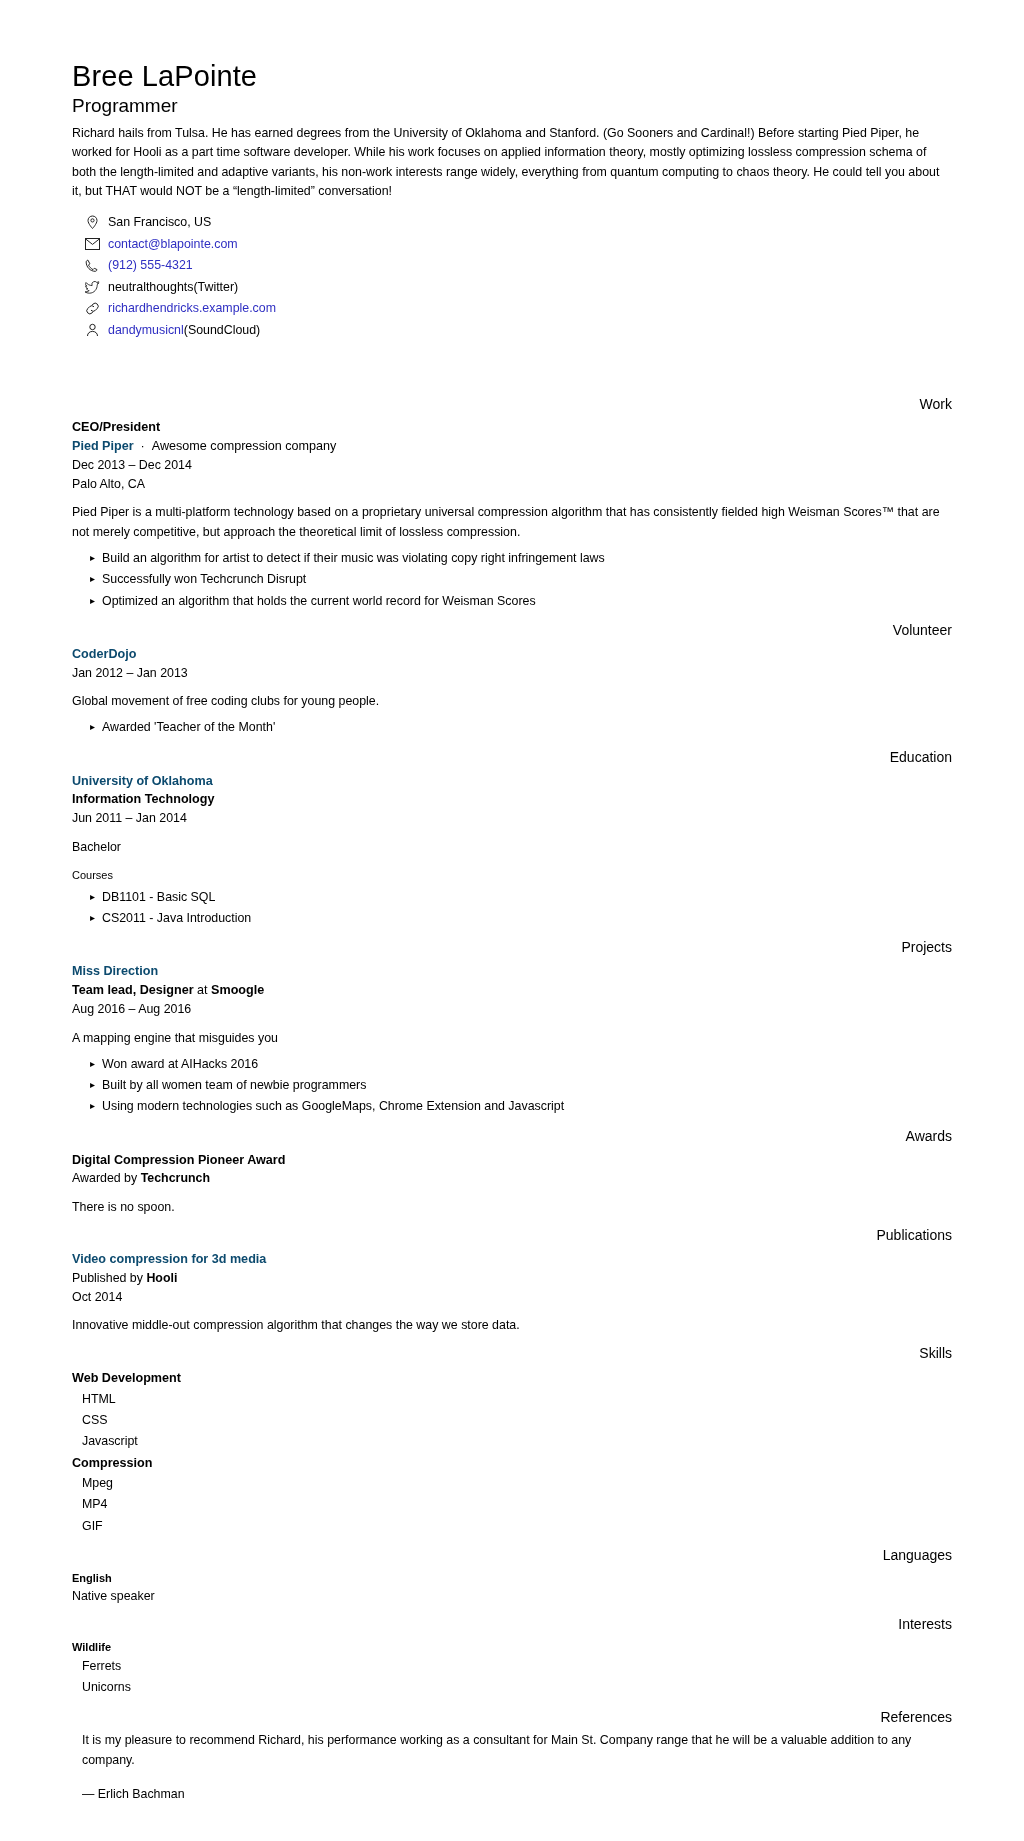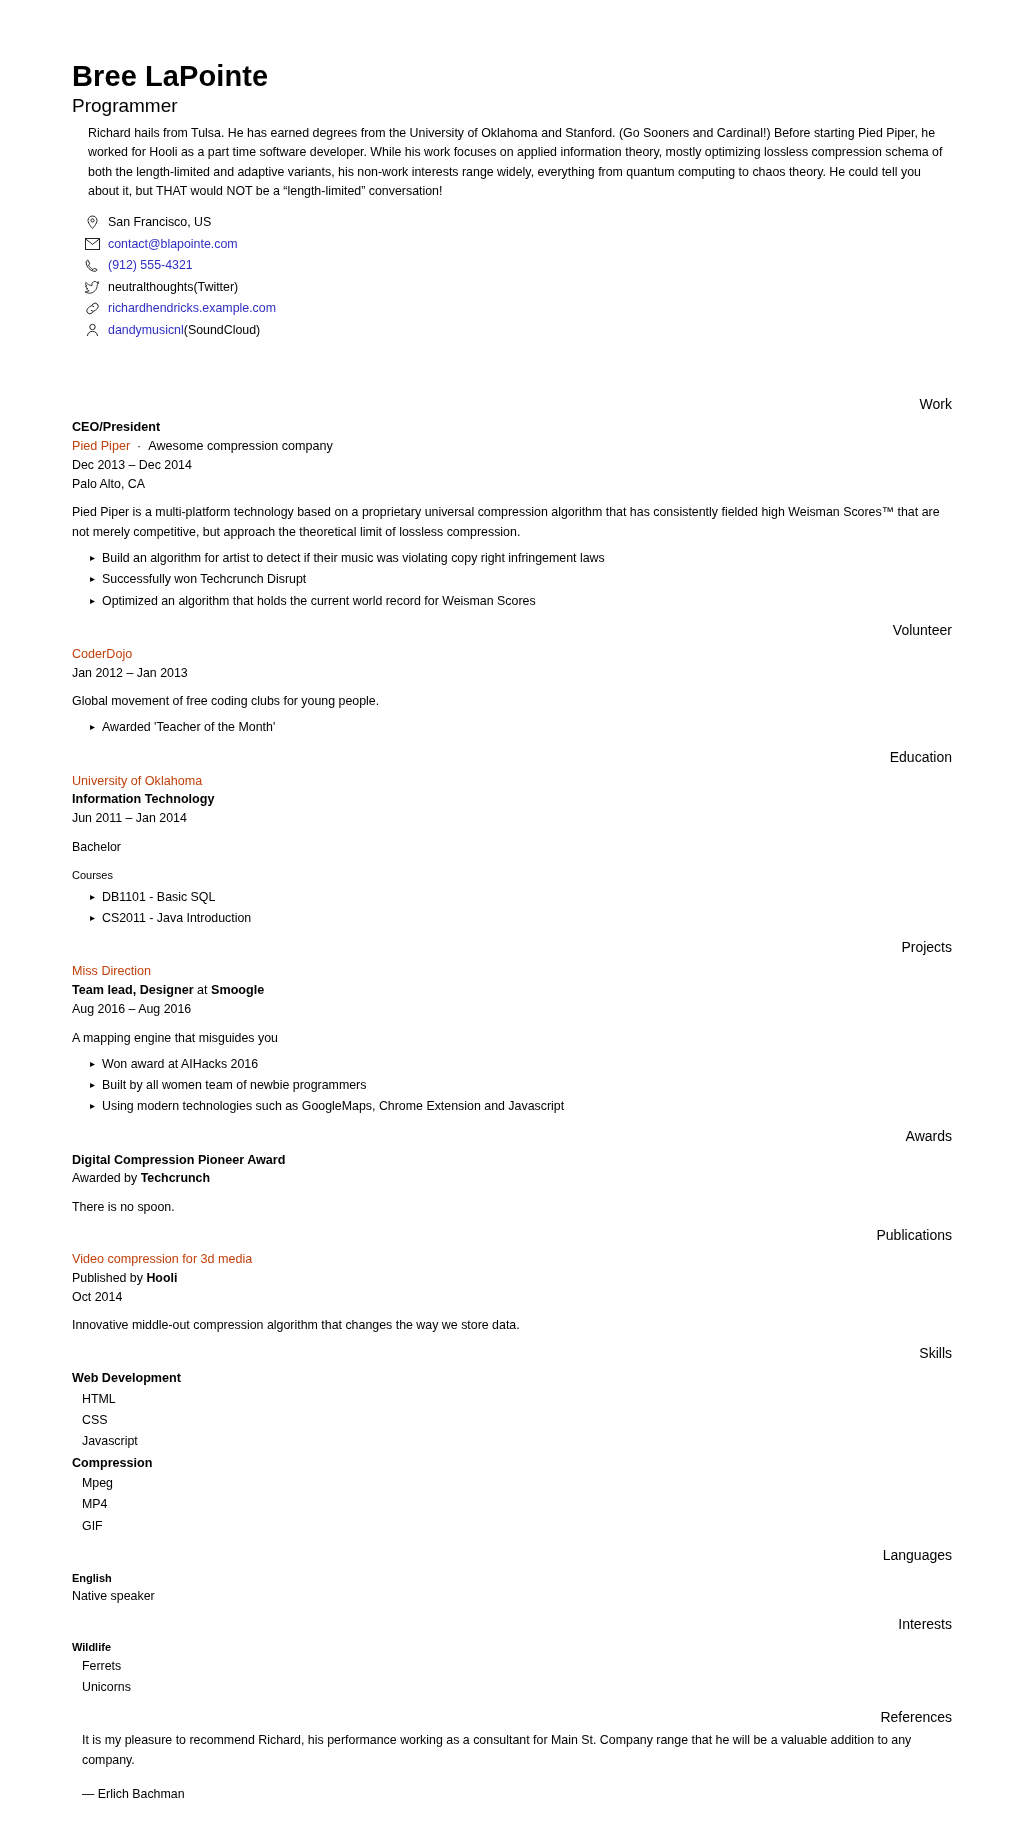--- a/index.html
+++ b/index.html
@@ -21,35 +21,35 @@
     padding: 60px 0 0 0;
   }
   .inner {
     width: 880px;
     margin: 0 auto;
     position: relative;
   }
   
   .name {
     font-size: 29px;
-    font-weight: 700;
+    font-weight: 400;
     line-height: 1.15;
     margin: 0 0 2px 0;
     letter-spacing: 0.1px;
   }
   .role {
     font-size: 19px;
     font-weight: 400;
     line-height: 1.2;
     margin: 0 0 6px 0;
   }
   .summary {
     font-size: 12.4px;
     line-height: 1.55;
-    margin: 0 0 8px 16px;
+    margin: 0 0 8px 0;
     text-align: left;
   }
   .contact-list {
     list-style: none;
     margin: 12px;
     padding: 0;
   }
   .contact-item {
     display: flex;
     align-items: center;
@@ -92,21 +92,21 @@
     font-size: 12.6px;
     font-weight: bold;
     line-height: 1.5;
     margin: 0;
   }
   .entry-org {
     font-size: 12.6px;
     line-height: 1.5;
     margin: 0;
   }
-  .entry-org .org-name { color:#c2410c; font-weight: normal; text-align: right; }
+  .entry-org .org-name { color:#0c4a6e; font-weight: bold; text-align: right; }
   .entry-org .sep { color:#000; font-weight: normal; }
   .entry-org .desc { color:#000; font-weight: normal; }
   .entry-meta {
     font-size: 12.4px;
     line-height: 1.5;
     margin: 0;
   }
   .entry-sub {
     font-size: 12.4px;
     line-height: 1.5;

